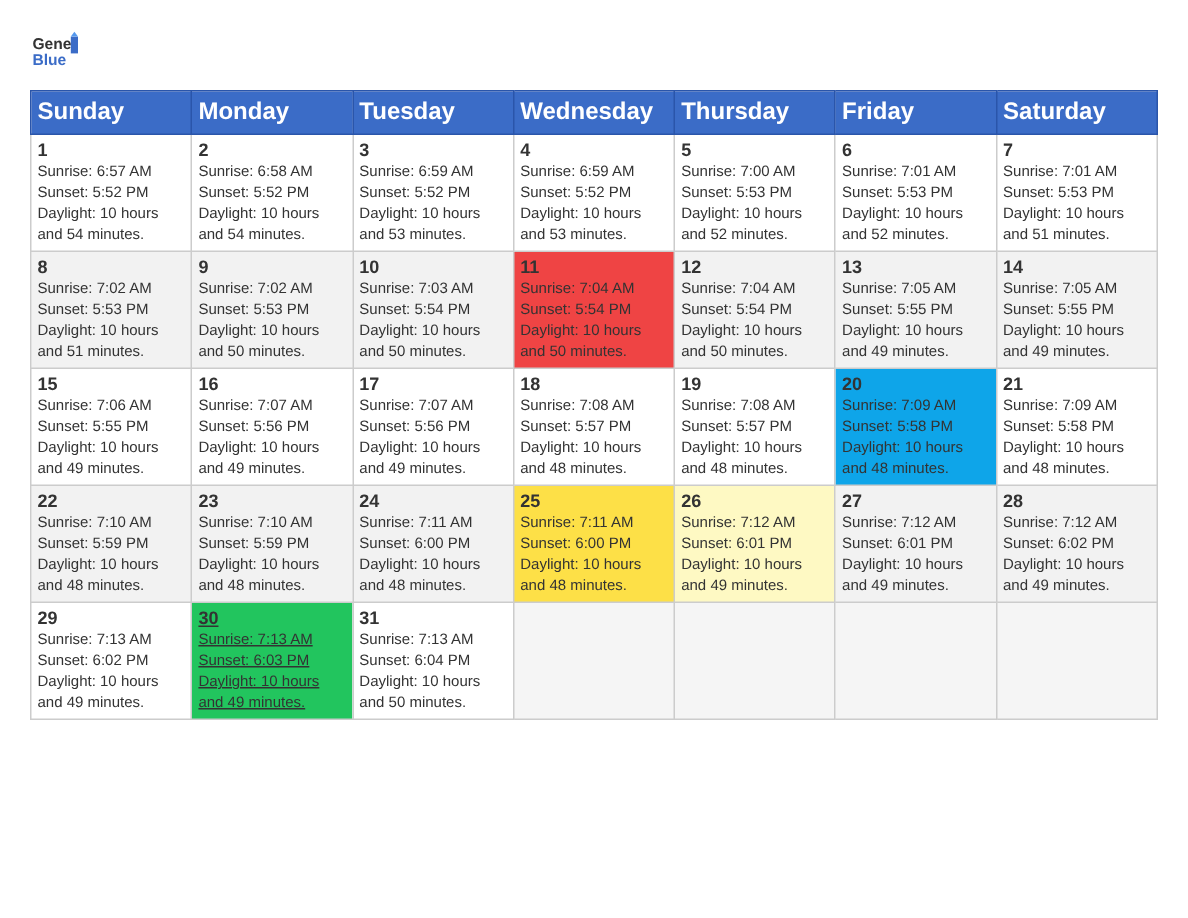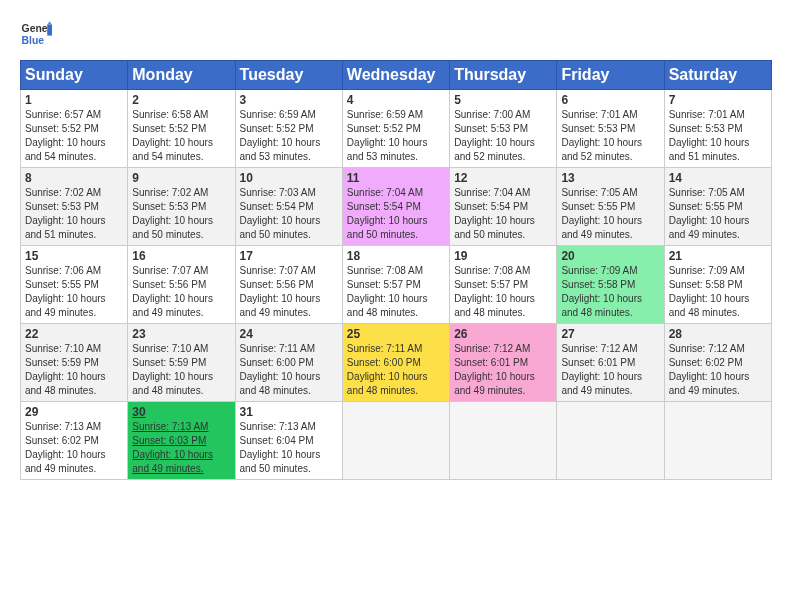--- a/index.html
+++ b/index.html
@@ -180,21 +180,21 @@
 Daylight: 10 hours
 and 50 minutes.</div>
           </td>
           <td style="background: rgb(242, 242, 242);">
             <span class="day-num">10</span>
             <div class="day-info" style="white-space: pre-line;">Sunrise: 7:03 AM
 Sunset: 5:54 PM
 Daylight: 10 hours
 and 50 minutes.</div>
           </td>
-          <td style="background: #f0abfc; margin-top: 20px;">
+          <td style="background: #ef4444; margin-top: 20px;">
             <span class="day-num">11</span>
             <div class="day-info" style="white-space: pre-line;">Sunrise: 7:04 AM
 Sunset: 5:54 PM
 Daylight: 10 hours
 and 50 minutes.</div>
           </td>
           <td style="background: rgb(242, 242, 242);">
             <span class="day-num">12</span>
             <div class="day-info" style="white-space: pre-line;">Sunrise: 7:04 AM
 Sunset: 5:54 PM
@@ -245,21 +245,21 @@
 Daylight: 10 hours
 and 48 minutes.</div>
           </td>
           <td style="background: rgb(255, 255, 255);">
             <span class="day-num">19</span>
             <div class="day-info" style="white-space: pre-line;">Sunrise: 7:08 AM
 Sunset: 5:57 PM
 Daylight: 10 hours
 and 48 minutes.</div>
           </td>
-          <td style="background: #86efac;">
+          <td style="background: #0ea5e9;">
             <span class="day-num">20</span>
             <div class="day-info" style="white-space: pre-line;">Sunrise: 7:09 AM
 Sunset: 5:58 PM
 Daylight: 10 hours
 and 48 minutes.</div>
           </td>
           <td style="background: rgb(255, 255, 255);">
             <span class="day-num">21</span>
             <div class="day-info" style="white-space: pre-line;">Sunrise: 7:09 AM
 Sunset: 5:58 PM
@@ -289,21 +289,21 @@
 Daylight: 10 hours
 and 48 minutes.</div>
           </td>
           <td style="background: #fde047;">
             <span class="day-num">25</span>
             <div class="day-info" style="white-space: pre-line;">Sunrise: 7:11 AM
 Sunset: 6:00 PM
 Daylight: 10 hours
 and 48 minutes.</div>
           </td>
-          <td style="background: #f9a8d4;">
+          <td style="background: #fef9c3;">
             <span class="day-num">26</span>
             <div class="day-info" style="white-space: pre-line;">Sunrise: 7:12 AM
 Sunset: 6:01 PM
 Daylight: 10 hours
 and 49 minutes.</div>
           </td>
           <td style="background: rgb(242, 242, 242);">
             <span class="day-num">27</span>
             <div class="day-info" style="white-space: pre-line;">Sunrise: 7:12 AM
 Sunset: 6:01 PM

